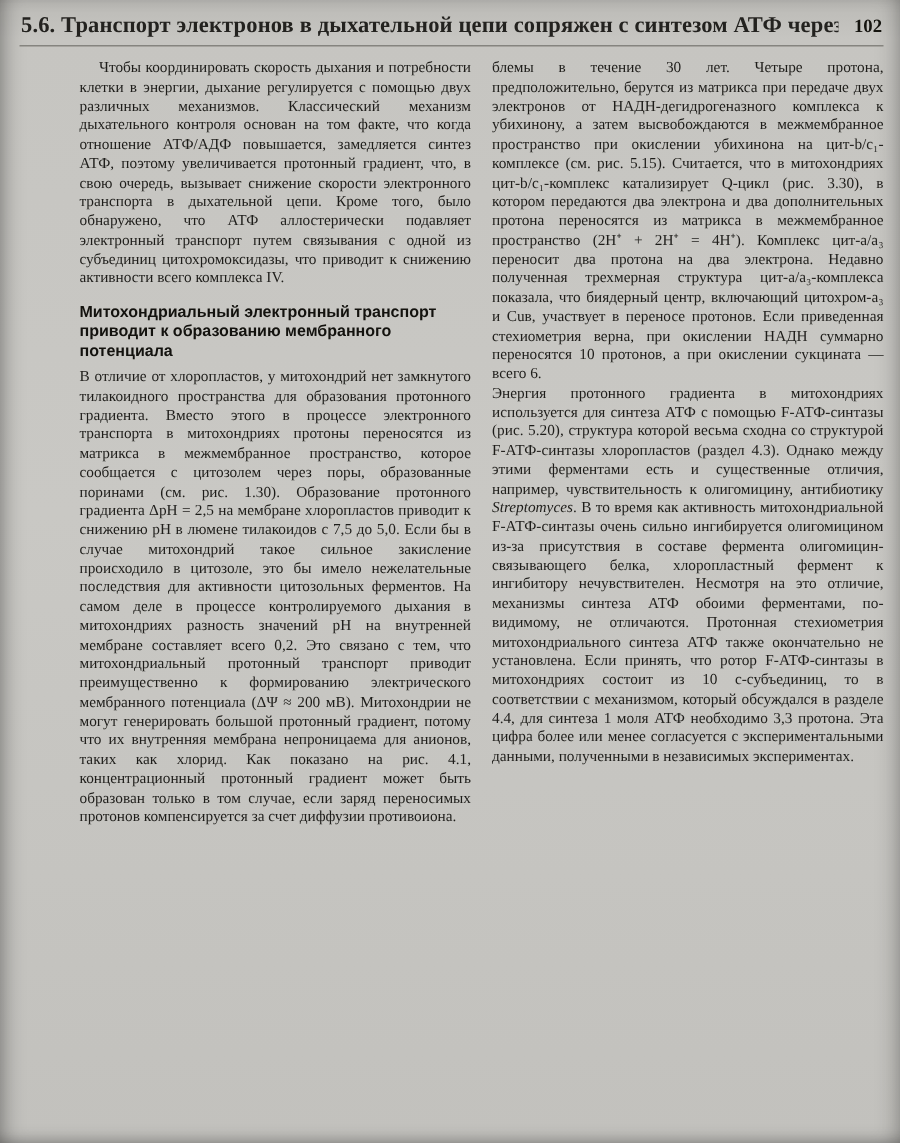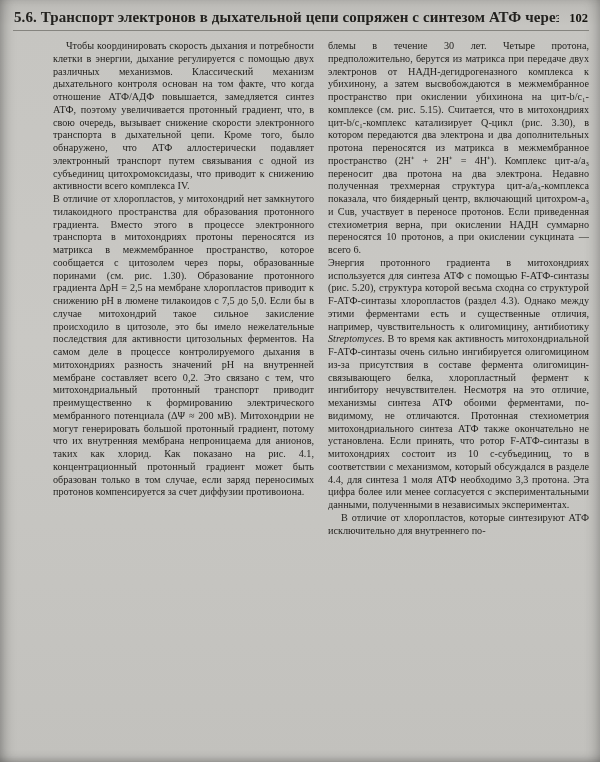--- a/index.html
+++ b/index.html
@@ -71,24 +71,24 @@
 
   <header class="running-head">
     <span class="head-title">5.6. Транспорт электронов в дыхательной цепи сопряжен с синтезом АТФ через транспорт протонов</span>
     <span class="page-num">102</span>
   </header>
 
   <div class="columns">
 
     <div class="col">
       <p class="indent">Чтобы координировать скорость дыхания и потребности клетки в энергии, дыхание регулируется с помощью двух различных механизмов. Классический механизм дыхательного контроля основан на том факте, что когда отношение АТФ/АДФ повышается, замедляется синтез АТФ, поэтому увеличивается протонный градиент, что, в свою очередь, вызывает снижение скорости электронного транспорта в дыхательной цепи. Кроме того, было обнаружено, что АТФ аллостерически подавляет электронный транспорт путем связывания с одной из субъединиц цитохромоксидазы, что приводит к снижению активности всего комплекса IV.</p>
+      <h2>Митохондриальный электронный транспорт приводит к образованию мембранного потенциала</h2>
       <p>В отличие от хлоропластов, у митохондрий нет замкнутого тилакоидного пространства для образования протонного градиента. Вместо этого в процессе электронного транспорта в митохондриях протоны переносятся из матрикса в межмембранное пространство, которое сообщается с цитозолем через поры, образованные поринами (см. рис. 1.30). Образование протонного градиента ΔрН = 2,5 на мембране хлоропластов приводит к снижению рН в люмене тилакоидов с 7,5 до 5,0. Если бы в случае митохондрий такое сильное закисление происходило в цитозоле, это бы имело нежелательные последствия для активности цитозольных ферментов. На самом деле в процессе контролируемого дыхания в митохондриях разность значений рН на внутренней мембране составляет всего 0,2. Это связано с тем, что митохондриальный протонный транспорт приводит преимущественно к формированию электрического мембранного потенциала (ΔΨ ≈ 200 мВ). Митохондрии не могут генерировать большой протонный градиент, потому что их внутренняя мембрана непроницаема для анионов, таких как хлорид. Как показано на рис. 4.1, концентрационный протонный градиент может быть образован только в том случае, если заряд переносимых протонов компенсируется за счет диффузии противоиона.</p>
     </div>
 
     <div class="col">
       <p><span>блемы в течение 30 лет. Четыре протона, предположительно, берутся из матрикса при передаче двух электронов от НАДН-дегидрогеназного комплекса к убихинону, а затем высвобождаются в межмембранное пространство при окислении убихинона на цит-b/c₁-комплексе (см. рис. 5.15). Считается, что в митохондриях цит-b/c₁-комплекс катализирует </span><b>Q-цикл</b><span> (рис. 3.30), в котором передаются два электрона и два дополнительных протона переносятся из матрикса в межмембранное пространство (2Н⁺ + 2Н⁺ = 4Н⁺). Комплекс цит-a/a₃ переносит два протона на два электрона. Недавно полученная трехмерная структура цит-a/a₃-комплекса показала, что биядерный центр, включающий цитохром-a₃ и Cuʙ, участвует в переносе протонов. Если приведенная стехиометрия верна, при окислении НАДН суммарно переносятся 10 протонов, а при окислении сукцината — всего 6.</span></p>
       <p><span>Энергия протонного градиента в митохондриях используется для синтеза АТФ с помощью F-АТФ-синтазы (рис. 5.20), структура которой весьма сходна со структурой F-АТФ-синтазы хлоропластов (раздел 4.3). Однако между этими ферментами есть и существенные отличия, например, чувствительность к </span><b>олигомицину</b><span>, антибиотику </span><i>Streptomyces</i><span>. В то время как активность митохондриальной F-АТФ-синтазы очень сильно ингибируется олигомицином из-за присутствия в составе фермента олигомицин-связывающего белка, хлоропластный фермент к ингибитору нечувствителен. Несмотря на это отличие, механизмы синтеза АТФ обоими ферментами, по-видимому, не отличаются. Протонная стехиометрия митохондриального синтеза АТФ также окончательно не установлена. Если принять, что ротор F-АТФ-синтазы в митохондриях состоит из 10 с-субъединиц, то в соответствии с механизмом, который обсуждался в разделе 4.4, для синтеза 1 моля АТФ необходимо 3,3 протона. Эта цифра более или менее согласуется с экспериментальными данными, полученными в независимых экспериментах.</span></p>
-      <p class="indent">В отличие от хлоропластов, которые синтезируют АТФ исключительно для внутреннего по-</p>
     </div>
 
   </div>
 
 </div>
 
 </body></html>

